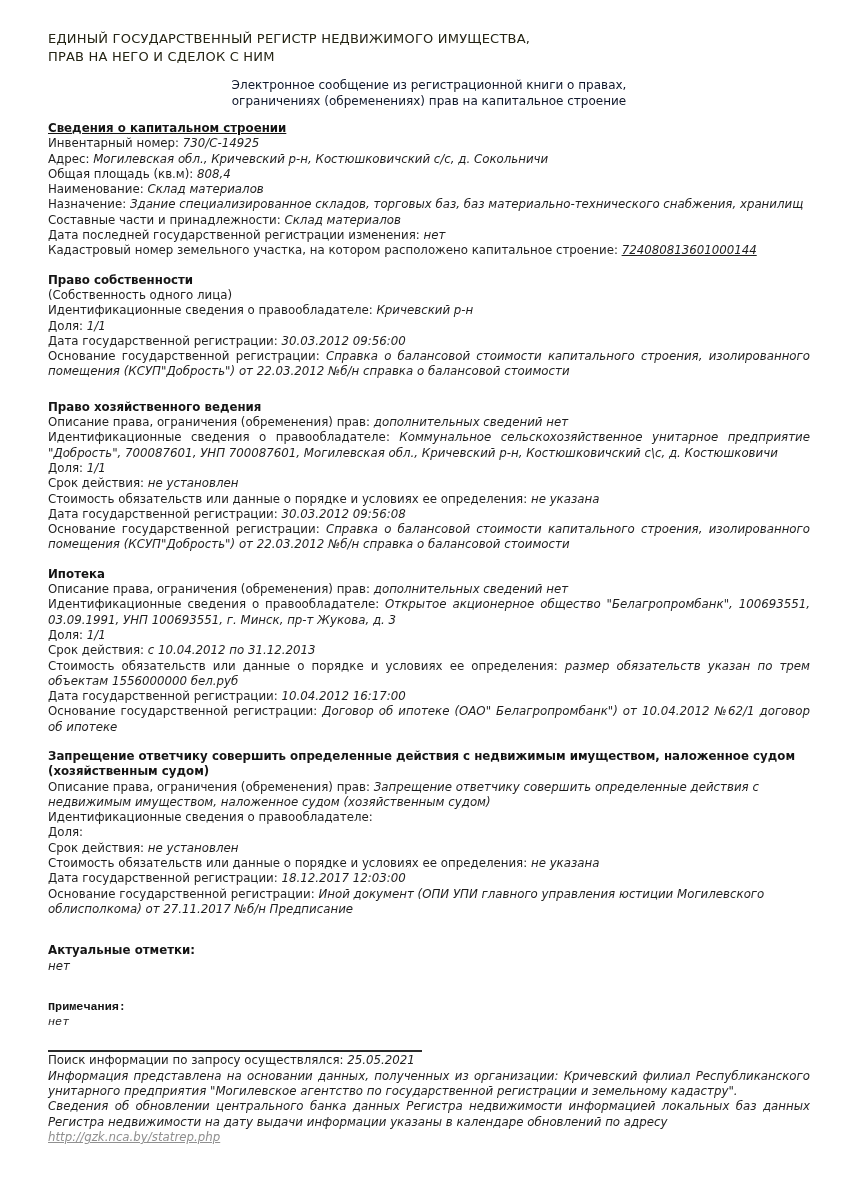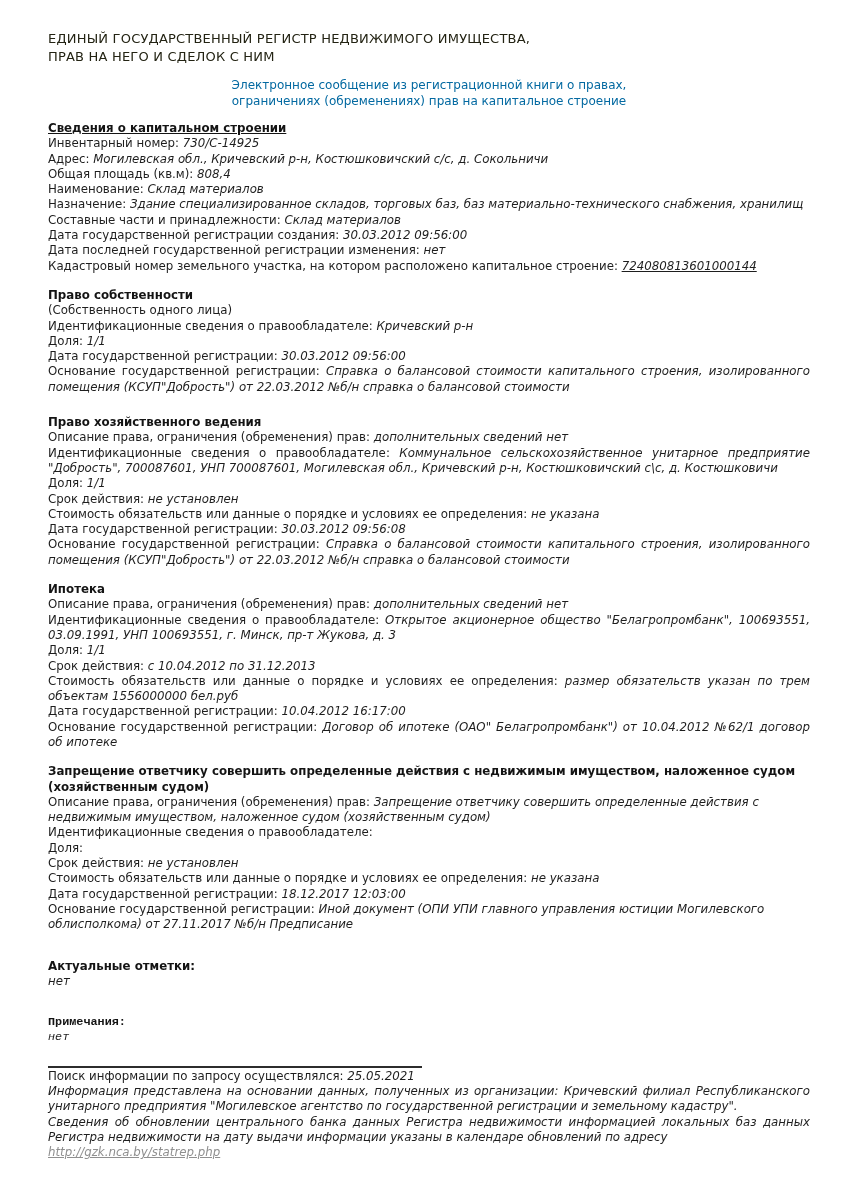--- a/index.html
+++ b/index.html
@@ -21,21 +21,21 @@
     font-size: 13px;
     line-height: 17.5px;
     color: #232313;
     letter-spacing: 0.2px;
   }
   .doc-subtitle {
     text-align: center;
     font-size: 12px;
     line-height: 16px;
     margin-top: 12px;
-    color: #0369a1;
+    color: #0f172a;
   }
   .sec { margin: 0; }
   .sec-heading {
     font-size: 11.8px;
     line-height: 15.3px;
     font-weight: bold;
     color: #141414;
     margin: 0;
   }
   .sec-heading.underlined { text-decoration: underline; }
@@ -106,24 +106,20 @@
     </p>
     <p class="line justify">
       <span class="lbl">Назначение:</span>
       <span class="val">Здание специализированное складов, торговых баз, баз материально-технического снабжения, хранилищ</span>
     </p>
     <p class="line">
       <span class="lbl">Составные части и принадлежности:</span>
       <span class="val">Склад материалов</span>
     </p>
     <p class="line">
-      <span class="lbl">Дата государственной регистрации создания:</span>
-      <span class="val">30.03.2012 09:56:00</span>
-    </p>
-    <p class="line">
       <span class="lbl">Дата последней государственной регистрации изменения:</span>
       <span class="val">нет</span>
     </p>
     <p class="line">
       <span class="lbl">Кадастровый номер земельного участка, на котором расположено капитальное строение:</span>
       <span class="val u">724080813601000144</span>
     </p>
   </div>
 
   <div class="sec mt-b">

